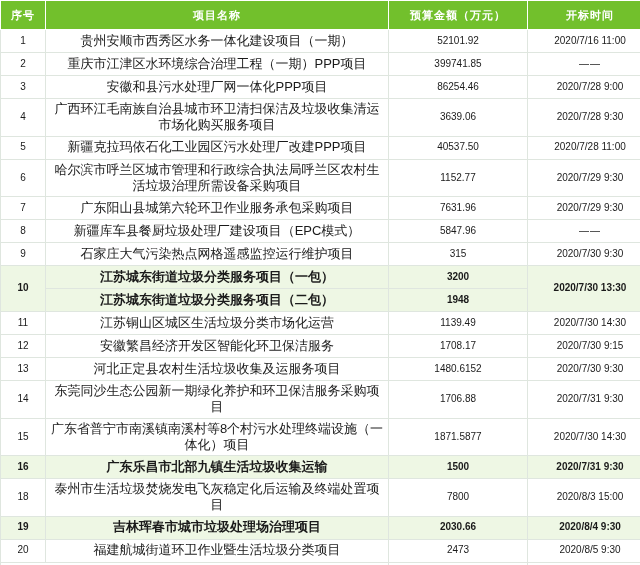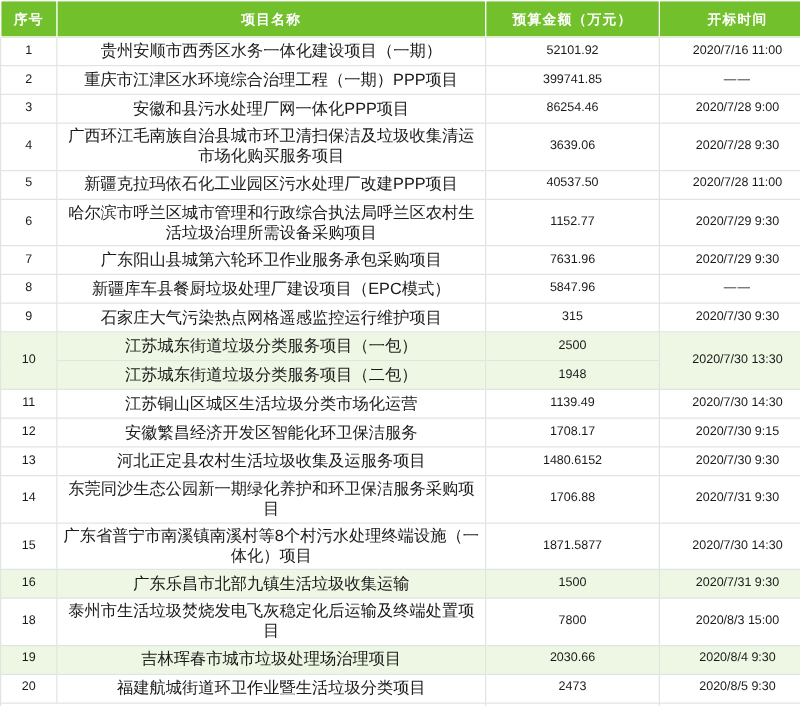--- a/index.html
+++ b/index.html
@@ -57,20 +57,21 @@
   td.c-amt {
     width: 136px;
     font-size: 10px;
   }
   td.c-time {
     width: 120px;
     font-size: 10px;
   }
   tr.green-row td {
     background: #eef7e4;
+    font-weight: bold;
   }
   tr.total-row td {
     height: 26px;
     font-weight: bold;
     font-size: 17px;
   }
   .total-label {
     font-weight: bold;
   }
   .dash {
@@ -141,21 +142,21 @@
       </tr>
       <tr>
         <td class="c-idx">9</td>
         <td class="c-name">石家庄大气污染热点网格遥感监控运行维护项目</td>
         <td class="c-amt">315</td>
         <td class="c-time">2020/7/30 9:30</td>
       </tr>
       <tr class="green-row">
         <td class="c-idx" rowspan="2">10</td>
         <td class="c-name">江苏城东街道垃圾分类服务项目（一包）</td>
-        <td class="c-amt">2500</td>
+        <td class="c-amt">3200</td>
         <td class="c-time" rowspan="2">2020/7/30 13:30</td>
       </tr>
       <tr class="green-row">
         <td class="c-name">江苏城东街道垃圾分类服务项目（二包）</td>
         <td class="c-amt">1948</td>
       </tr>
       <tr>
         <td class="c-idx">11</td>
         <td class="c-name">江苏铜山区城区生活垃圾分类市场化运营</td>
         <td class="c-amt">1139.49</td>

